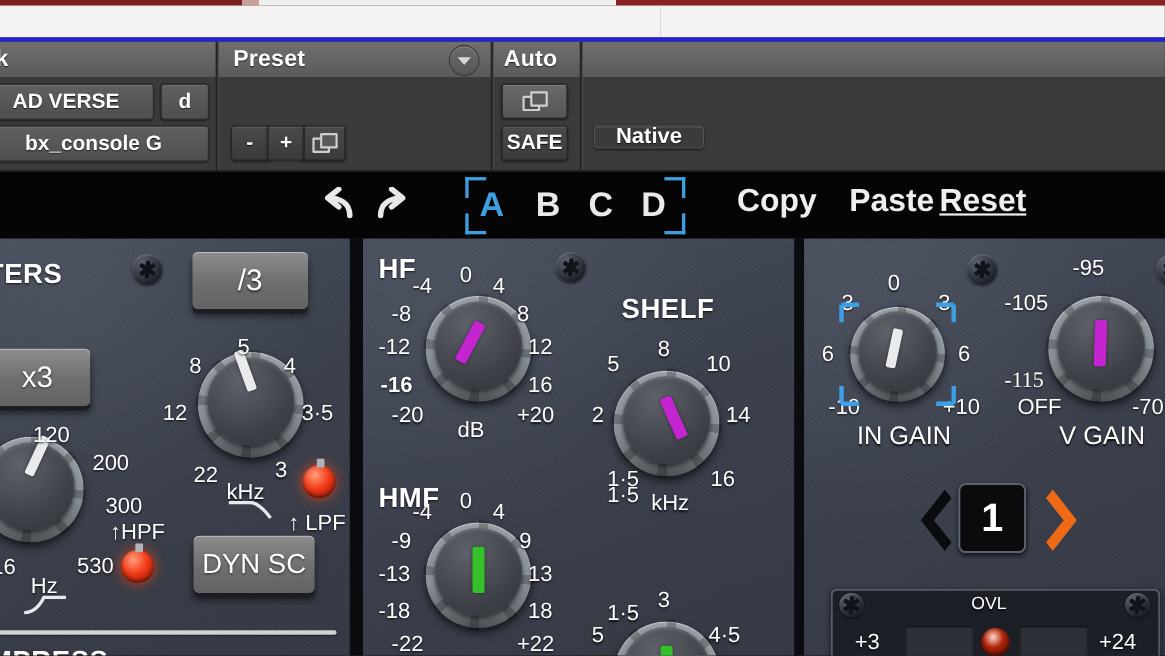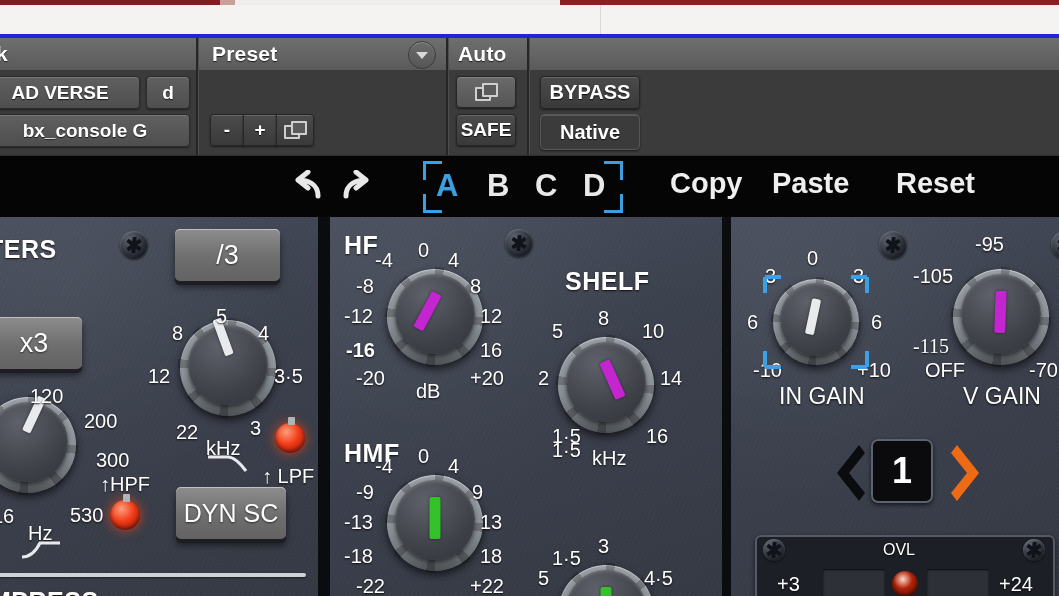--- a/index.html
+++ b/index.html
@@ -193,22 +193,21 @@
 
     <div class="hdr-lbl" style="left:458px;top:4px;">Auto</div>
     <div class="btn-dark raised" style="left:456px;top:38px;width:60px;height:32px;">
       <span class="copy-ico">
           <i class="a"></i>
           <i class="b"></i>
         </span>
     </div>
     <div class="btn-dark" style="left:456px;top:76px;width:60px;height:32px;">SAFE</div>
 
-    <div class="btn-dark" style="left:540px;top:38px;width:100px;height:33px;font-size:20px;">BYPASS</div>
-    <div class="btn-dark" style="left:540px;top:76px;width:100px;height:36px;font-size:20px;background:#3b3b3b;border-color:#555;">Native</div>
+    <div class="btn-dark" style="left:540px;top:76px;width:100px;height:21px;font-size:20px;background:#3b3b3b;border-color:#555;">Native</div>
   </div>
 
   <div class="abbar">
     <div class="icon-btn" style="left:288px;">
       <svg width="42" height="34" viewBox="0 0 42 34">
         <path d="M30 26 C30 14 20 10 10 10 M10 10 l10 -8 M10 10 l10 8" stroke="#e8e8e8" stroke-width="5" fill="none" stroke-linecap="round" stroke-linejoin="round"></path>
       </svg>
     </div>
     <div class="icon-btn" style="left:334px;">
       <svg width="42" height="34" viewBox="0 0 42 34">
@@ -216,21 +215,21 @@
       </svg>
     </div>
 
     <div class="ab-letter on" style="left:436px;">A</div>
     <div class="ab-letter" style="left:487px;">B</div>
     <div class="ab-letter" style="left:535px;">C</div>
     <div class="ab-letter" style="left:583px;">D</div>
 
     <div class="ab-text" style="left:670px;">Copy</div>
     <div class="ab-text" style="left:772px;">Paste</div>
-    <div class="ab-text" style="left:896px;">Reset</div>
+    <div class="ab-text" style="left:854px;text-decoration:underline;">Reset</div>
   </div>
   <div class="ab-sel">
     <span class="tl"></span>
       <span class="tr"></span>
       <span class="bl"></span>
       <span class="br"></span>
   </div>
 
   <div class="body">
 

